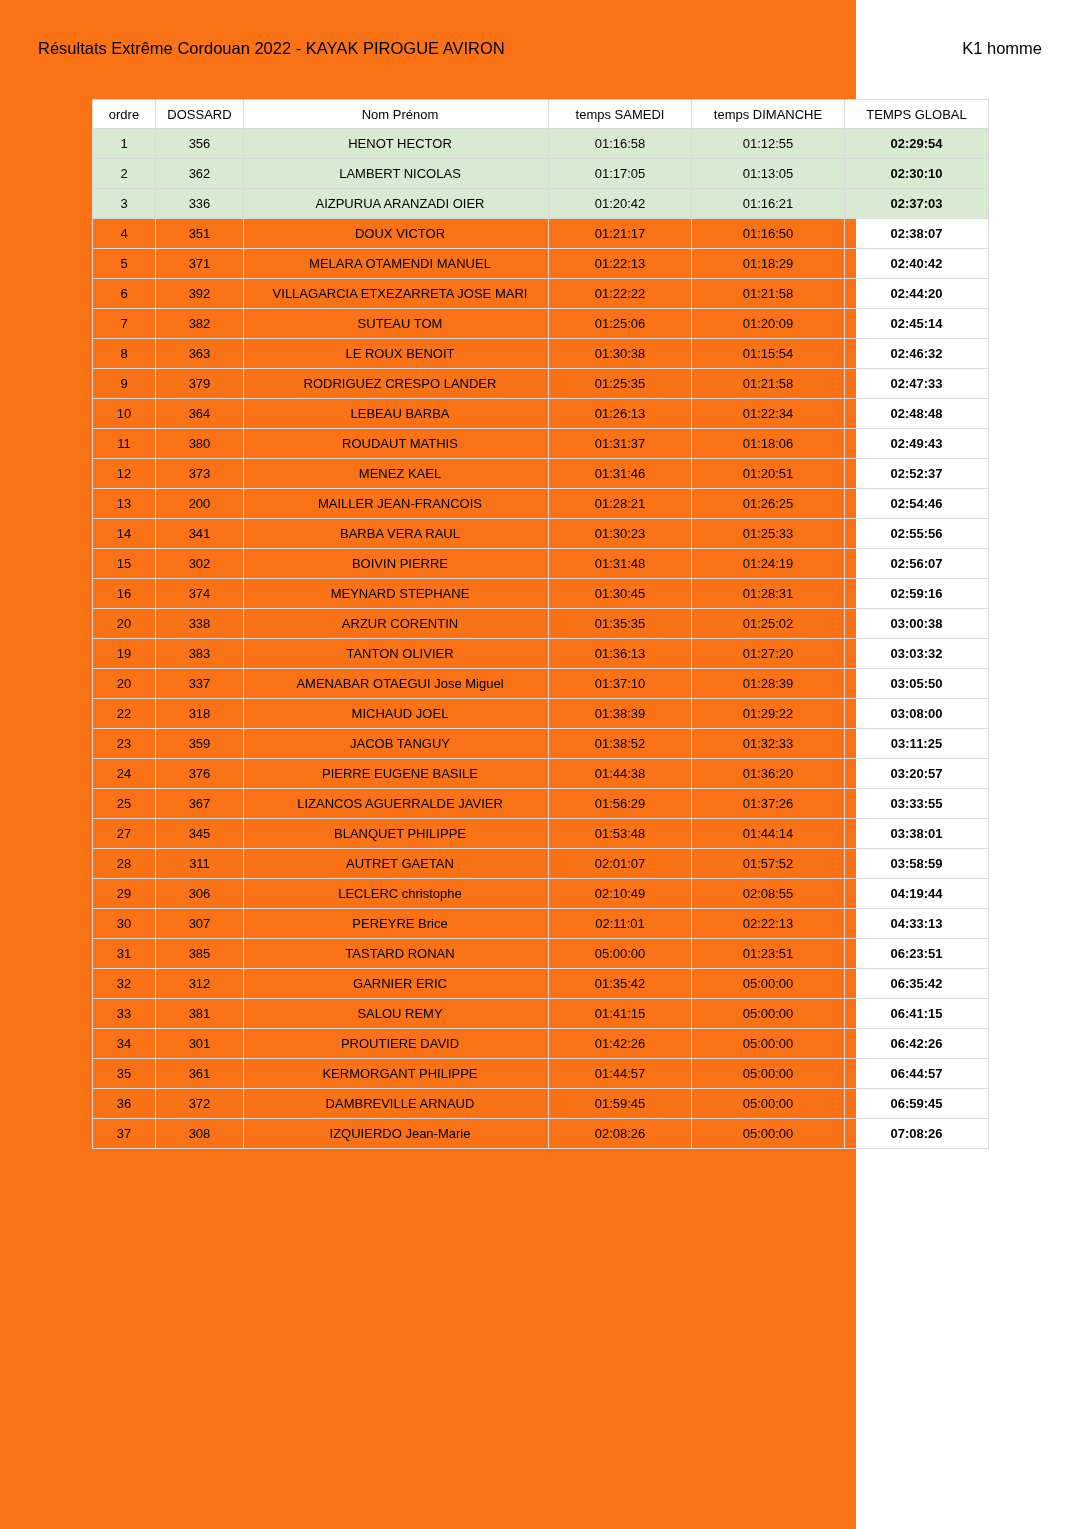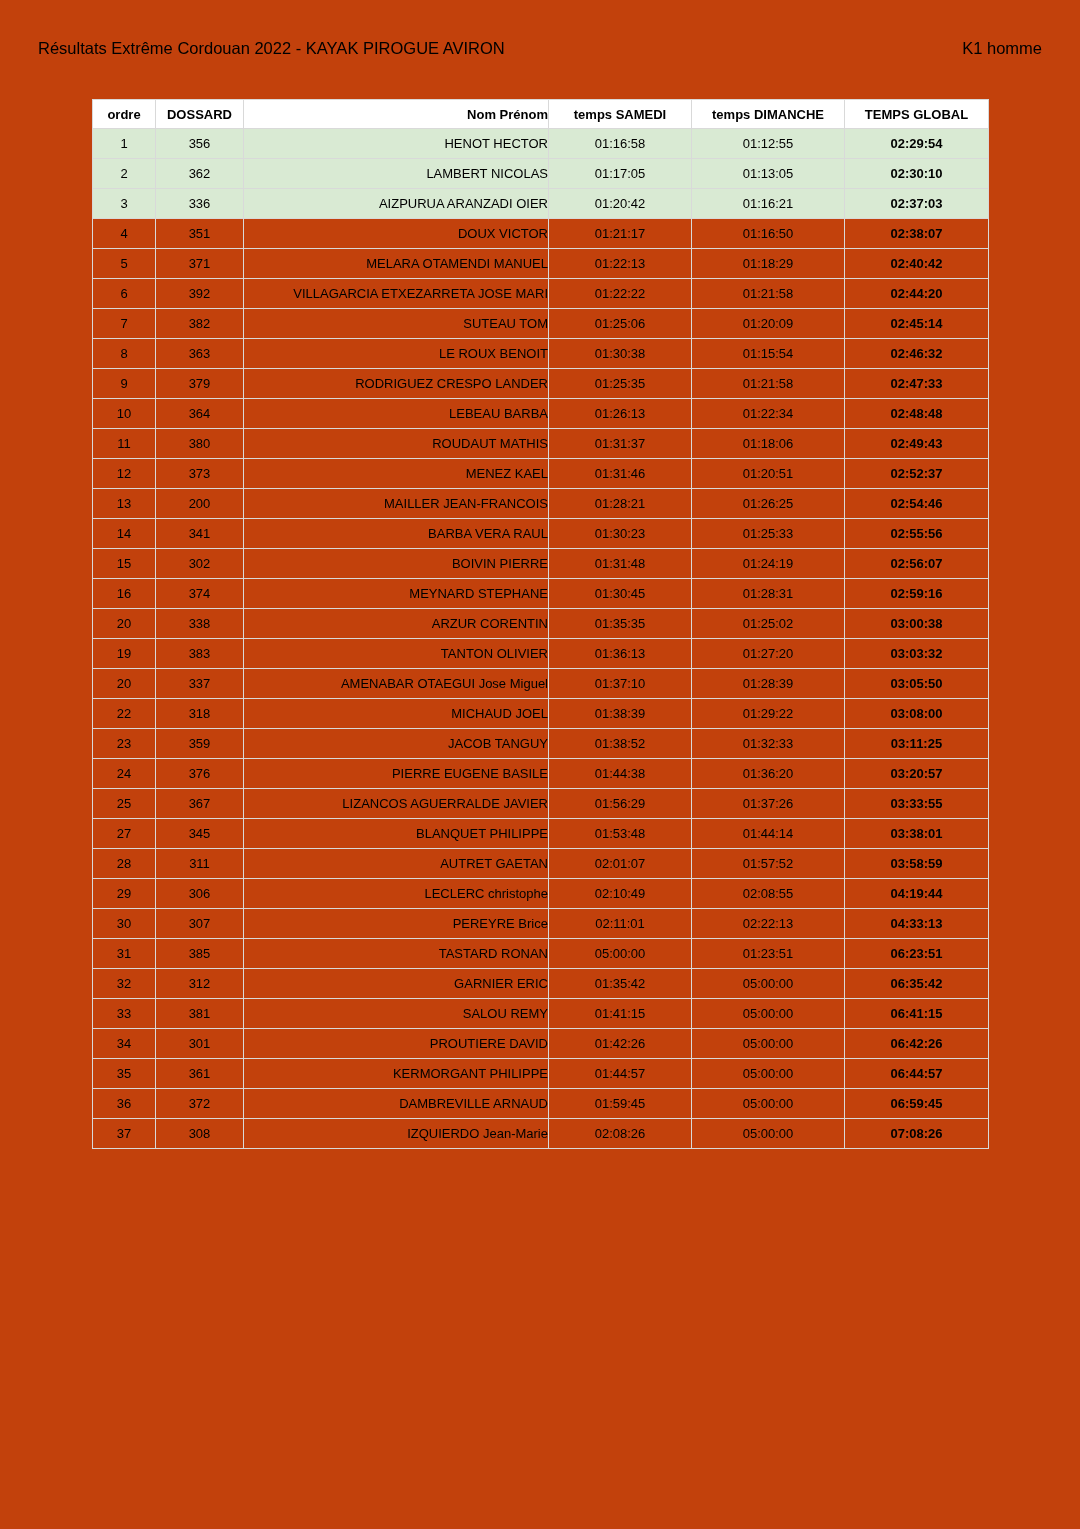--- a/index.html
+++ b/index.html
@@ -6,23 +6,23 @@
   html, body {
     width: 1080px;
     height: 1529px;
     background: #ffffff;
     font-family: "Liberation Sans", sans-serif;
     color: #000000;
     overflow: hidden;
   }
   .page {
     position: relative;
-    width: 1080px;
+    width: 856px;
     height: 1529px;
-    background: #c2410c;
+    background: #f97316;
   }
   .title-bar {
     position: absolute;
     top: 40px;
     left: 38px;
     width: 1004px;
     display: flex;
     justify-content: space-between;
     align-items: baseline;
     font-size: 16.5px;
@@ -43,27 +43,27 @@
     border: 1px solid #d9d9d9;
     font-size: 13px;
     text-align: center;
     vertical-align: middle;
     overflow: hidden;
     white-space: nowrap;
     padding: 0;
   }
   table.results th {
     height: 29px;
-    font-weight: bold;
+    font-weight: normal;
     background: #ffffff;
   }
   table.results td { height: 30px; }
   table.results th.col-nom,
   table.results td.col-nom {
-    text-align: right;
+    text-align: center;
     padding-left: 8px;
   }
   table.results td.col-global { font-weight: bold; }
 </style>
 </head>
 <body>
 
 <div class="page">
 
   <div class="title-bar">

